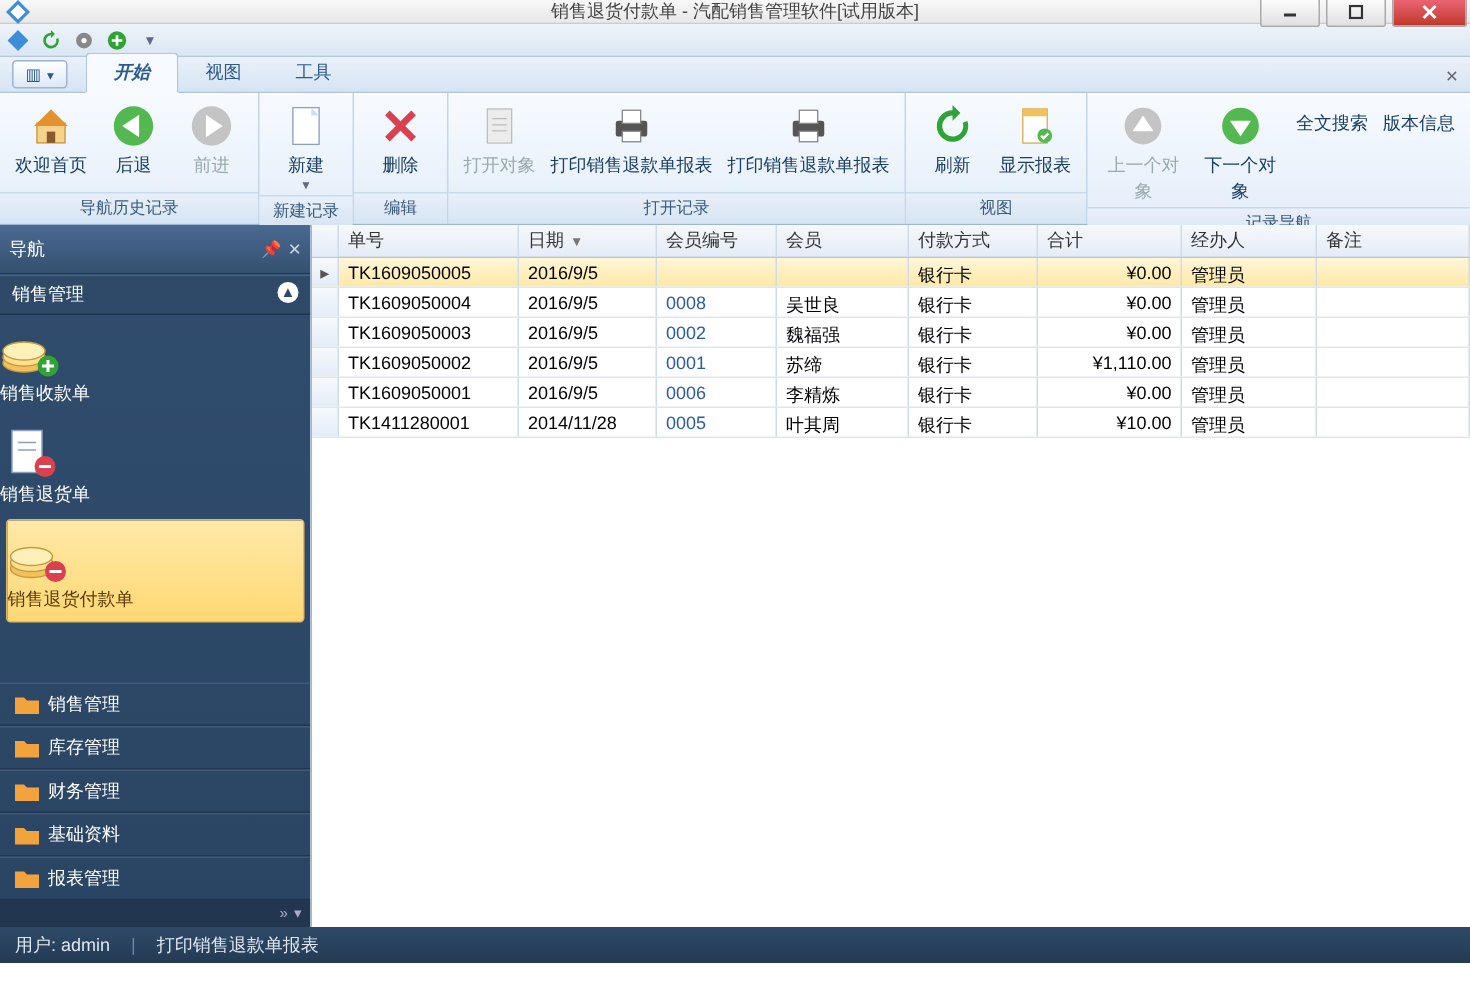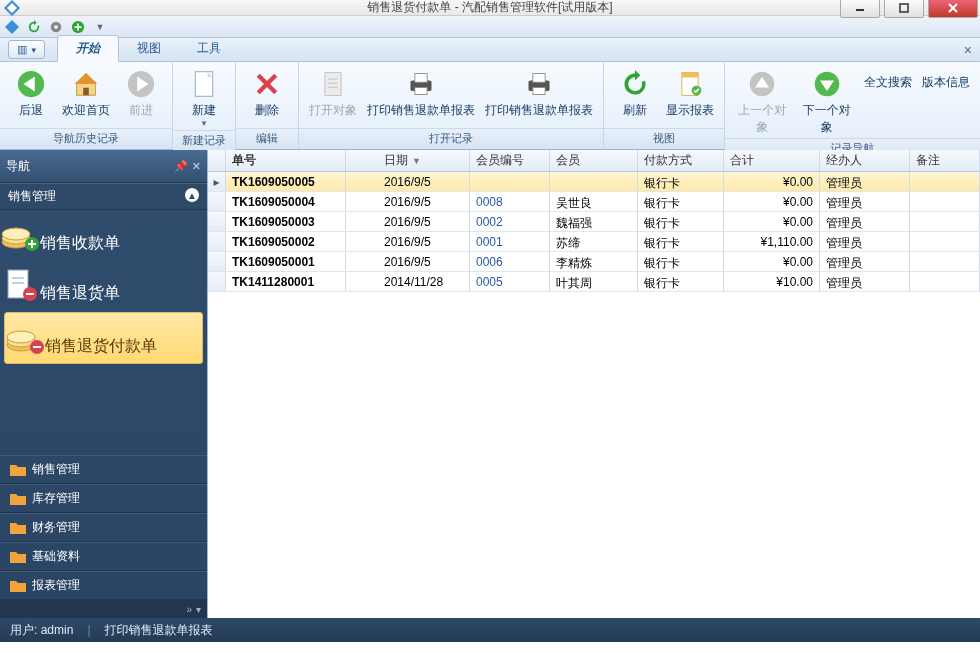--- a/index.html
+++ b/index.html
@@ -34,39 +34,39 @@
 .group-label { text-align:center; font-size:11px; color:#3a5a7f; padding:2px 0 3px; background:linear-gradient(#e8f0fa,#d7e4f3); border-top:1px solid #cad9eb; }
 
 
 .main { display:flex; height:468px; }
 .sidebar { width:207px; background:linear-gradient(#314d6e,#2a4563); display:flex; flex-direction:column; color:#fff; }
 .sb-head { height:22px; display:flex; align-items:center; justify-content:space-between; padding:16px 6px; font-size:12px; background:linear-gradient(#4a6a92,#34506f); border-bottom:1px solid #22374f; }
 .sb-head .pin-close { display:flex; gap:4px; font-size:11px; color:#c8d6e8; }
 .sb-section-title { padding:4px 8px; font-size:12px; background:#2f4a68; border-bottom:1px solid #22374f; border-top:1px solid #466788; }
 .collapse-btn { float:right; width:14px; height:14px; border-radius:50%; background:#fff; color:#2f4a68; display:inline-flex; align-items:center; justify-content:center; font-size:10px; }
 .nav-icons { flex:0 0 auto; }
-.nav-item { display:flex; flex-direction:row; align-items:flex-end; padding:8px 0 6px; font-size:16px; cursor:pointer; }
+.nav-item { display:flex; flex-direction:column; align-items:flex-start; padding:8px 0 6px; font-size:12px; cursor:pointer; }
 .nav-item.selected { background:linear-gradient(#ffe9a8,#ffd873); color:#5a3b00; border:1px solid #e0b762; margin:2px 4px; border-radius:3px; }
 .nav-item .nicon { width:40px; height:34px; margin-bottom:2px; }
 .sb-spacer { flex:1; }
 .sb-cats { }
 .sb-cat { padding:5px 10px; font-size:12px; display:flex; align-items:center; gap:6px; border-top:1px solid #3d5a7d; border-bottom:1px solid #22374f; cursor:pointer; }
 .sb-footer { height:18px; background:#22374f; display:flex; justify-content:flex-end; align-items:center; padding:0 6px; gap:4px; }
 .sb-footer .arr { color:#aac; font-size:10px; }
 
 
 .grid-wrap { flex:1; background:#fff; display:flex; flex-direction:column; border-left:1px solid #9eb6d4; }
 .grid-head { display:flex; height:22px; background:linear-gradient(#f6f9fd,#e4ecf6); border-bottom:1px solid #b8c8dc; font-size:12px; color:#333; }
 .grid-head .cell, .grid-row .cell { padding:3px 6px; border-right:1px solid #d0dbe8; white-space:nowrap; overflow:hidden; }
 .grid-head .cell { display:flex; align-items:center; gap:4px; }
 .grid-body { font-size:12px; }
 .grid-row { display:flex; height:20px; border-bottom:1px solid #e0e6ee; }
 .grid-row.selected { background:linear-gradient(#fff6d8,#ffe9a8); }
 .row-marker { width:18px; border-right:1px solid #d0dbe8; display:flex; align-items:center; justify-content:center; color:#555; background:linear-gradient(#f6f9fd,#e4ecf6);}
-.c-order{width:120px;font-weight:bold;} .c-date{width:92px;margin-left:32px;} .c-memno{width:80px;} .c-mem{width:88px;} .c-pay{width:86px;} .c-total{width:96px; text-align:right;} .c-op{width:90px;} .c-note{flex:1;}
+.c-order{width:120px;} .c-date{width:92px;} .c-memno{width:80px;} .c-mem{width:88px;} .c-pay{width:86px;} .c-total{width:96px; text-align:right;} .c-op{width:90px;} .c-note{flex:1;}
 
 
 .statusbar { height:24px; background:linear-gradient(#2f4a68,#233a54); color:#dfe8f3; font-size:12px; display:flex; align-items:center; padding:0 10px; gap:14px; }
 .statusbar .sep { color:#6a85a5; }
 
 .folder-ico { width:16px; height:14px; }
 .sort-ind { font-size:9px; color:#777; }
 </style>
 </head>
 <body>
@@ -133,35 +133,35 @@
   <div class="tab">工具</div>
   <div class="close-tab">×</div>
 </div>
 
 <div class="ribbon">
   <div class="ribbon-group">
     <div class="ribbon-btns">
       <div class="rbtn">
           <span class="ico">
             <svg width="30" height="30" viewBox="0 0 32 32">
-              <circle cx="16" cy="16" r="14" fill="#53b84f"></circle>
-              <polygon points="20,8 20,24 8,16" fill="#fff"></polygon>
-            </svg>
-          </span>
-          <span>后退</span>
-        </div>
-      <div class="rbtn">
-          <span class="ico">
-            <svg width="30" height="30" viewBox="0 0 32 32">
               <rect x="6" y="14" width="20" height="14" fill="#f6d38a" stroke="#c79a3f"></rect>
               <polygon points="4,16 16,4 28,16" fill="#e3922e"></polygon>
               <rect x="13" y="20" width="6" height="8" fill="#8b5a2b"></rect>
             </svg>
           </span>
           <span>欢迎首页</span>
+        </div>
+      <div class="rbtn">
+          <span class="ico">
+            <svg width="30" height="30" viewBox="0 0 32 32">
+              <circle cx="16" cy="16" r="14" fill="#53b84f"></circle>
+              <polygon points="20,8 20,24 8,16" fill="#fff"></polygon>
+            </svg>
+          </span>
+          <span>后退</span>
         </div>
       <div class="rbtn disabled">
           <span class="ico">
             <svg width="30" height="30" viewBox="0 0 32 32">
               <circle cx="16" cy="16" r="14" fill="#c4c4c4"></circle>
               <polygon points="12,8 12,24 24,16" fill="#fff"></polygon>
             </svg>
           </span>
           <span>前进</span>
         </div>

